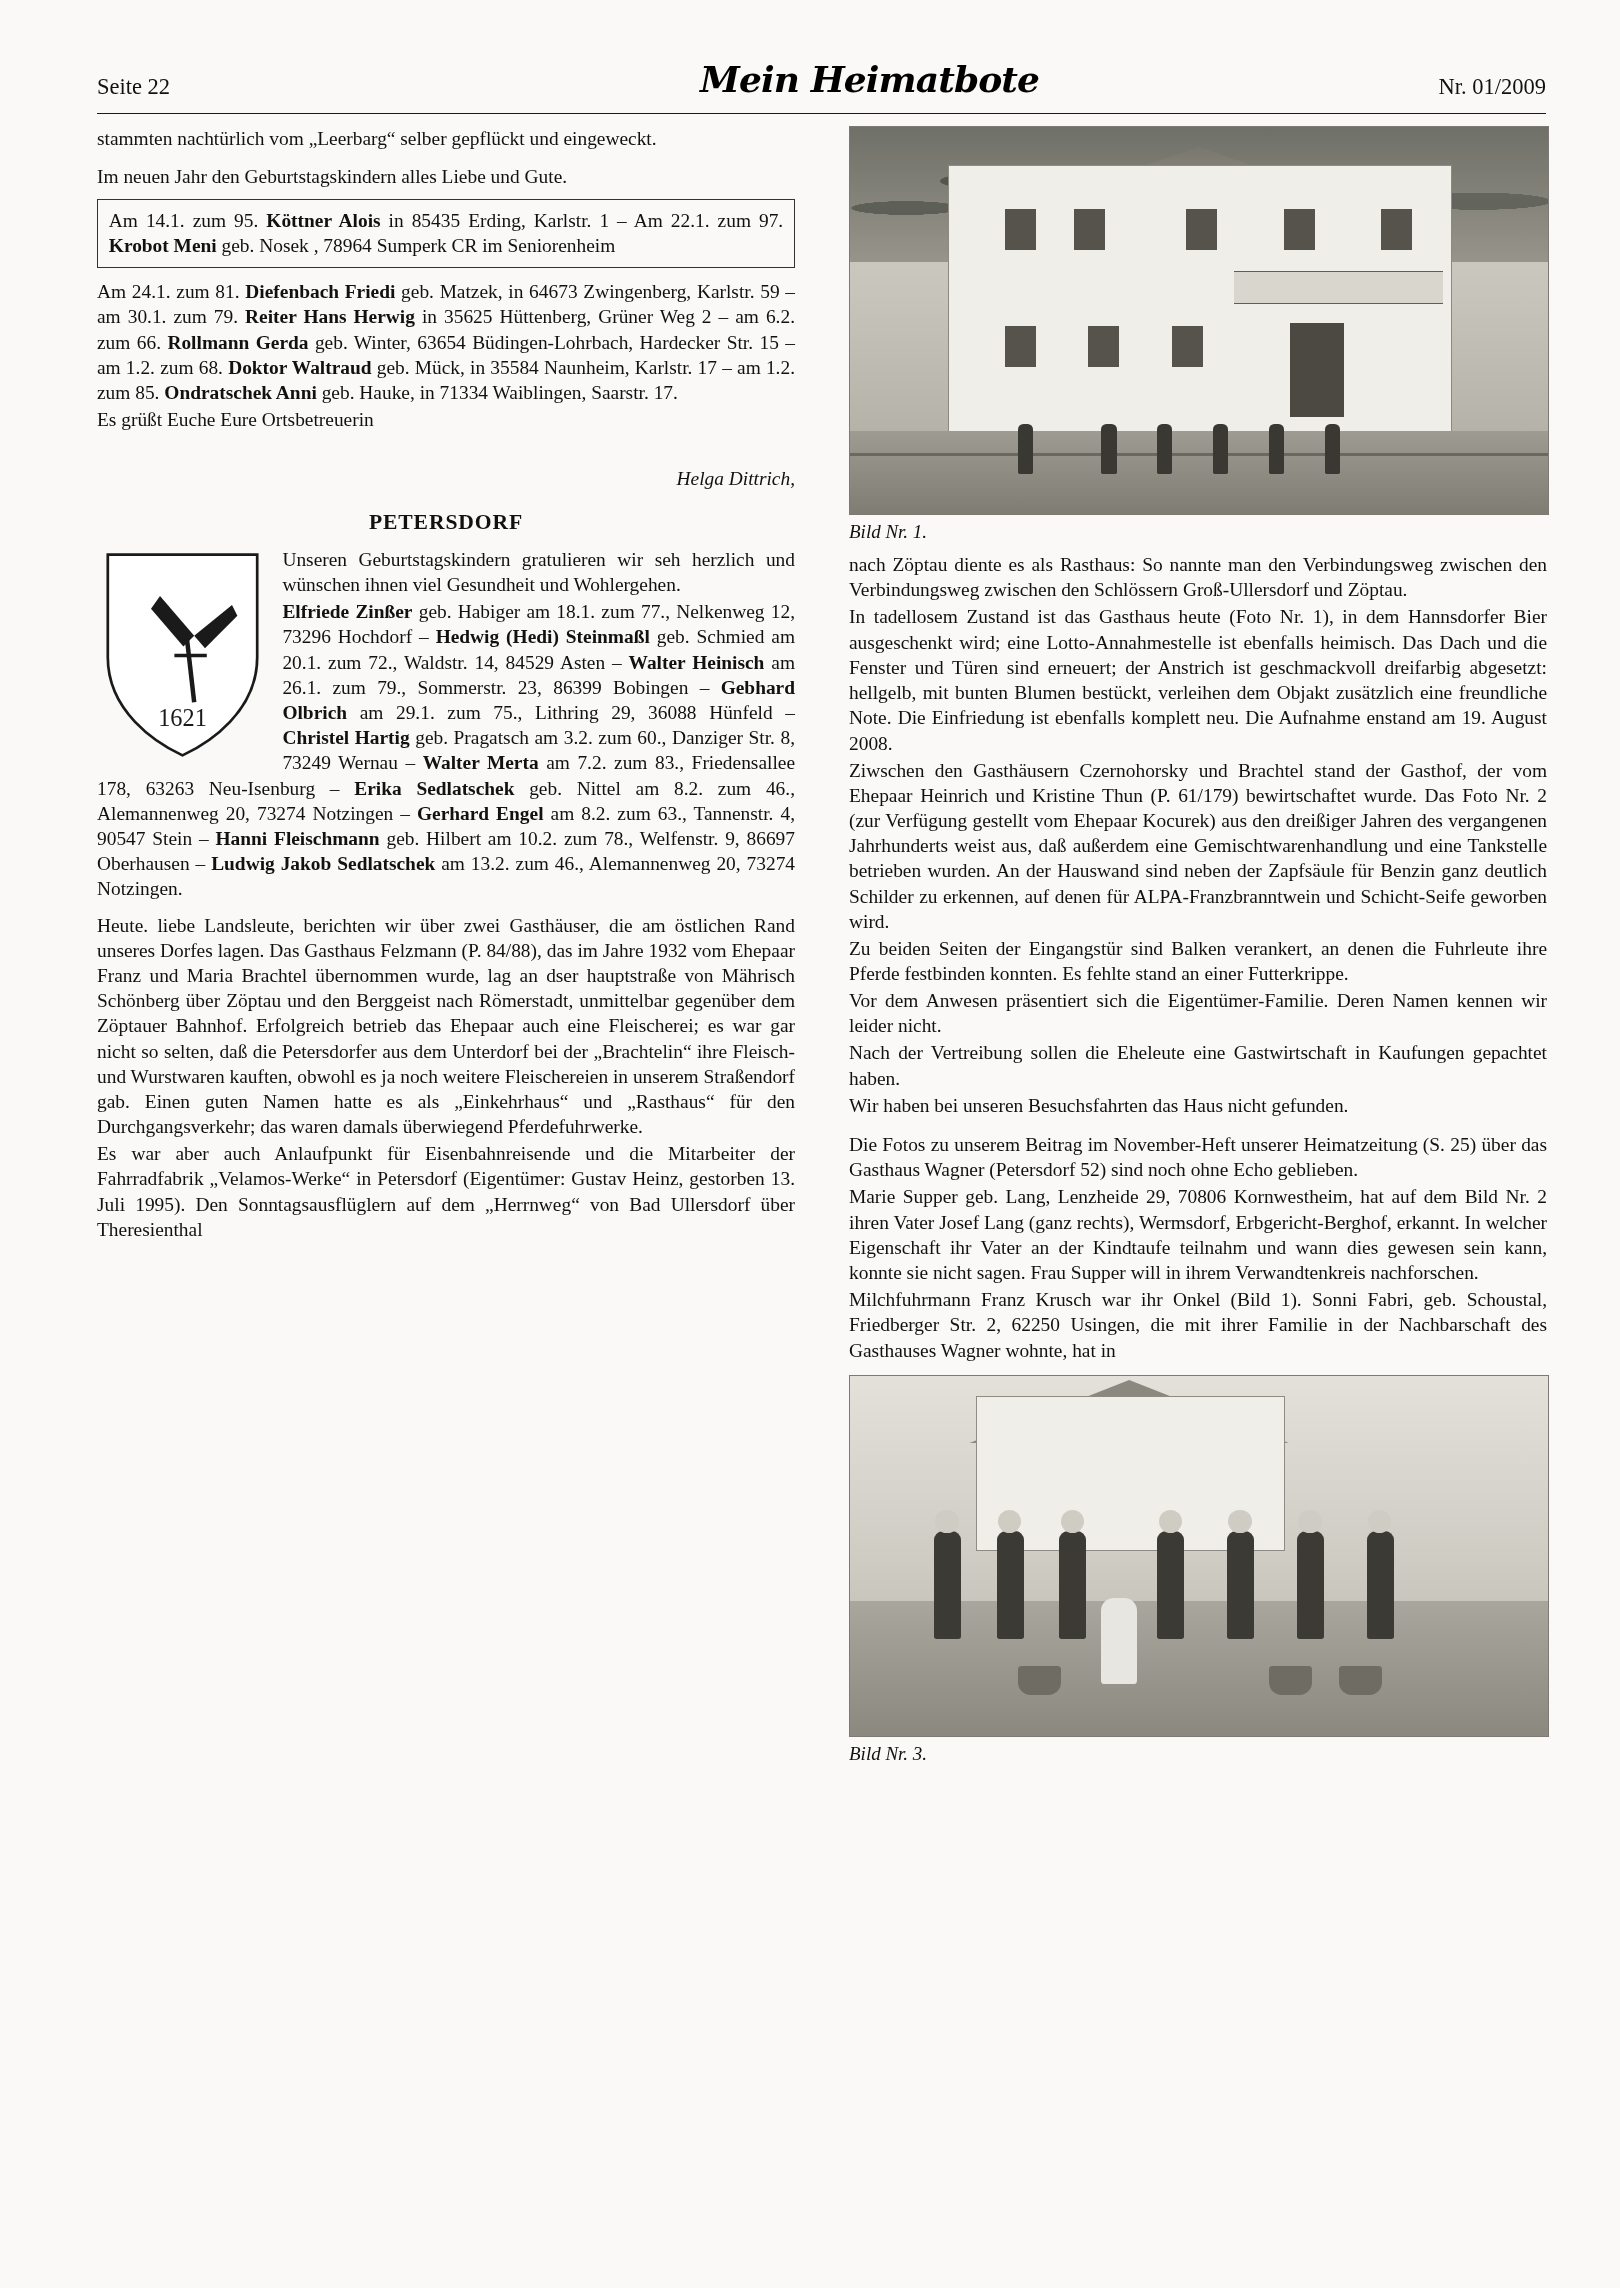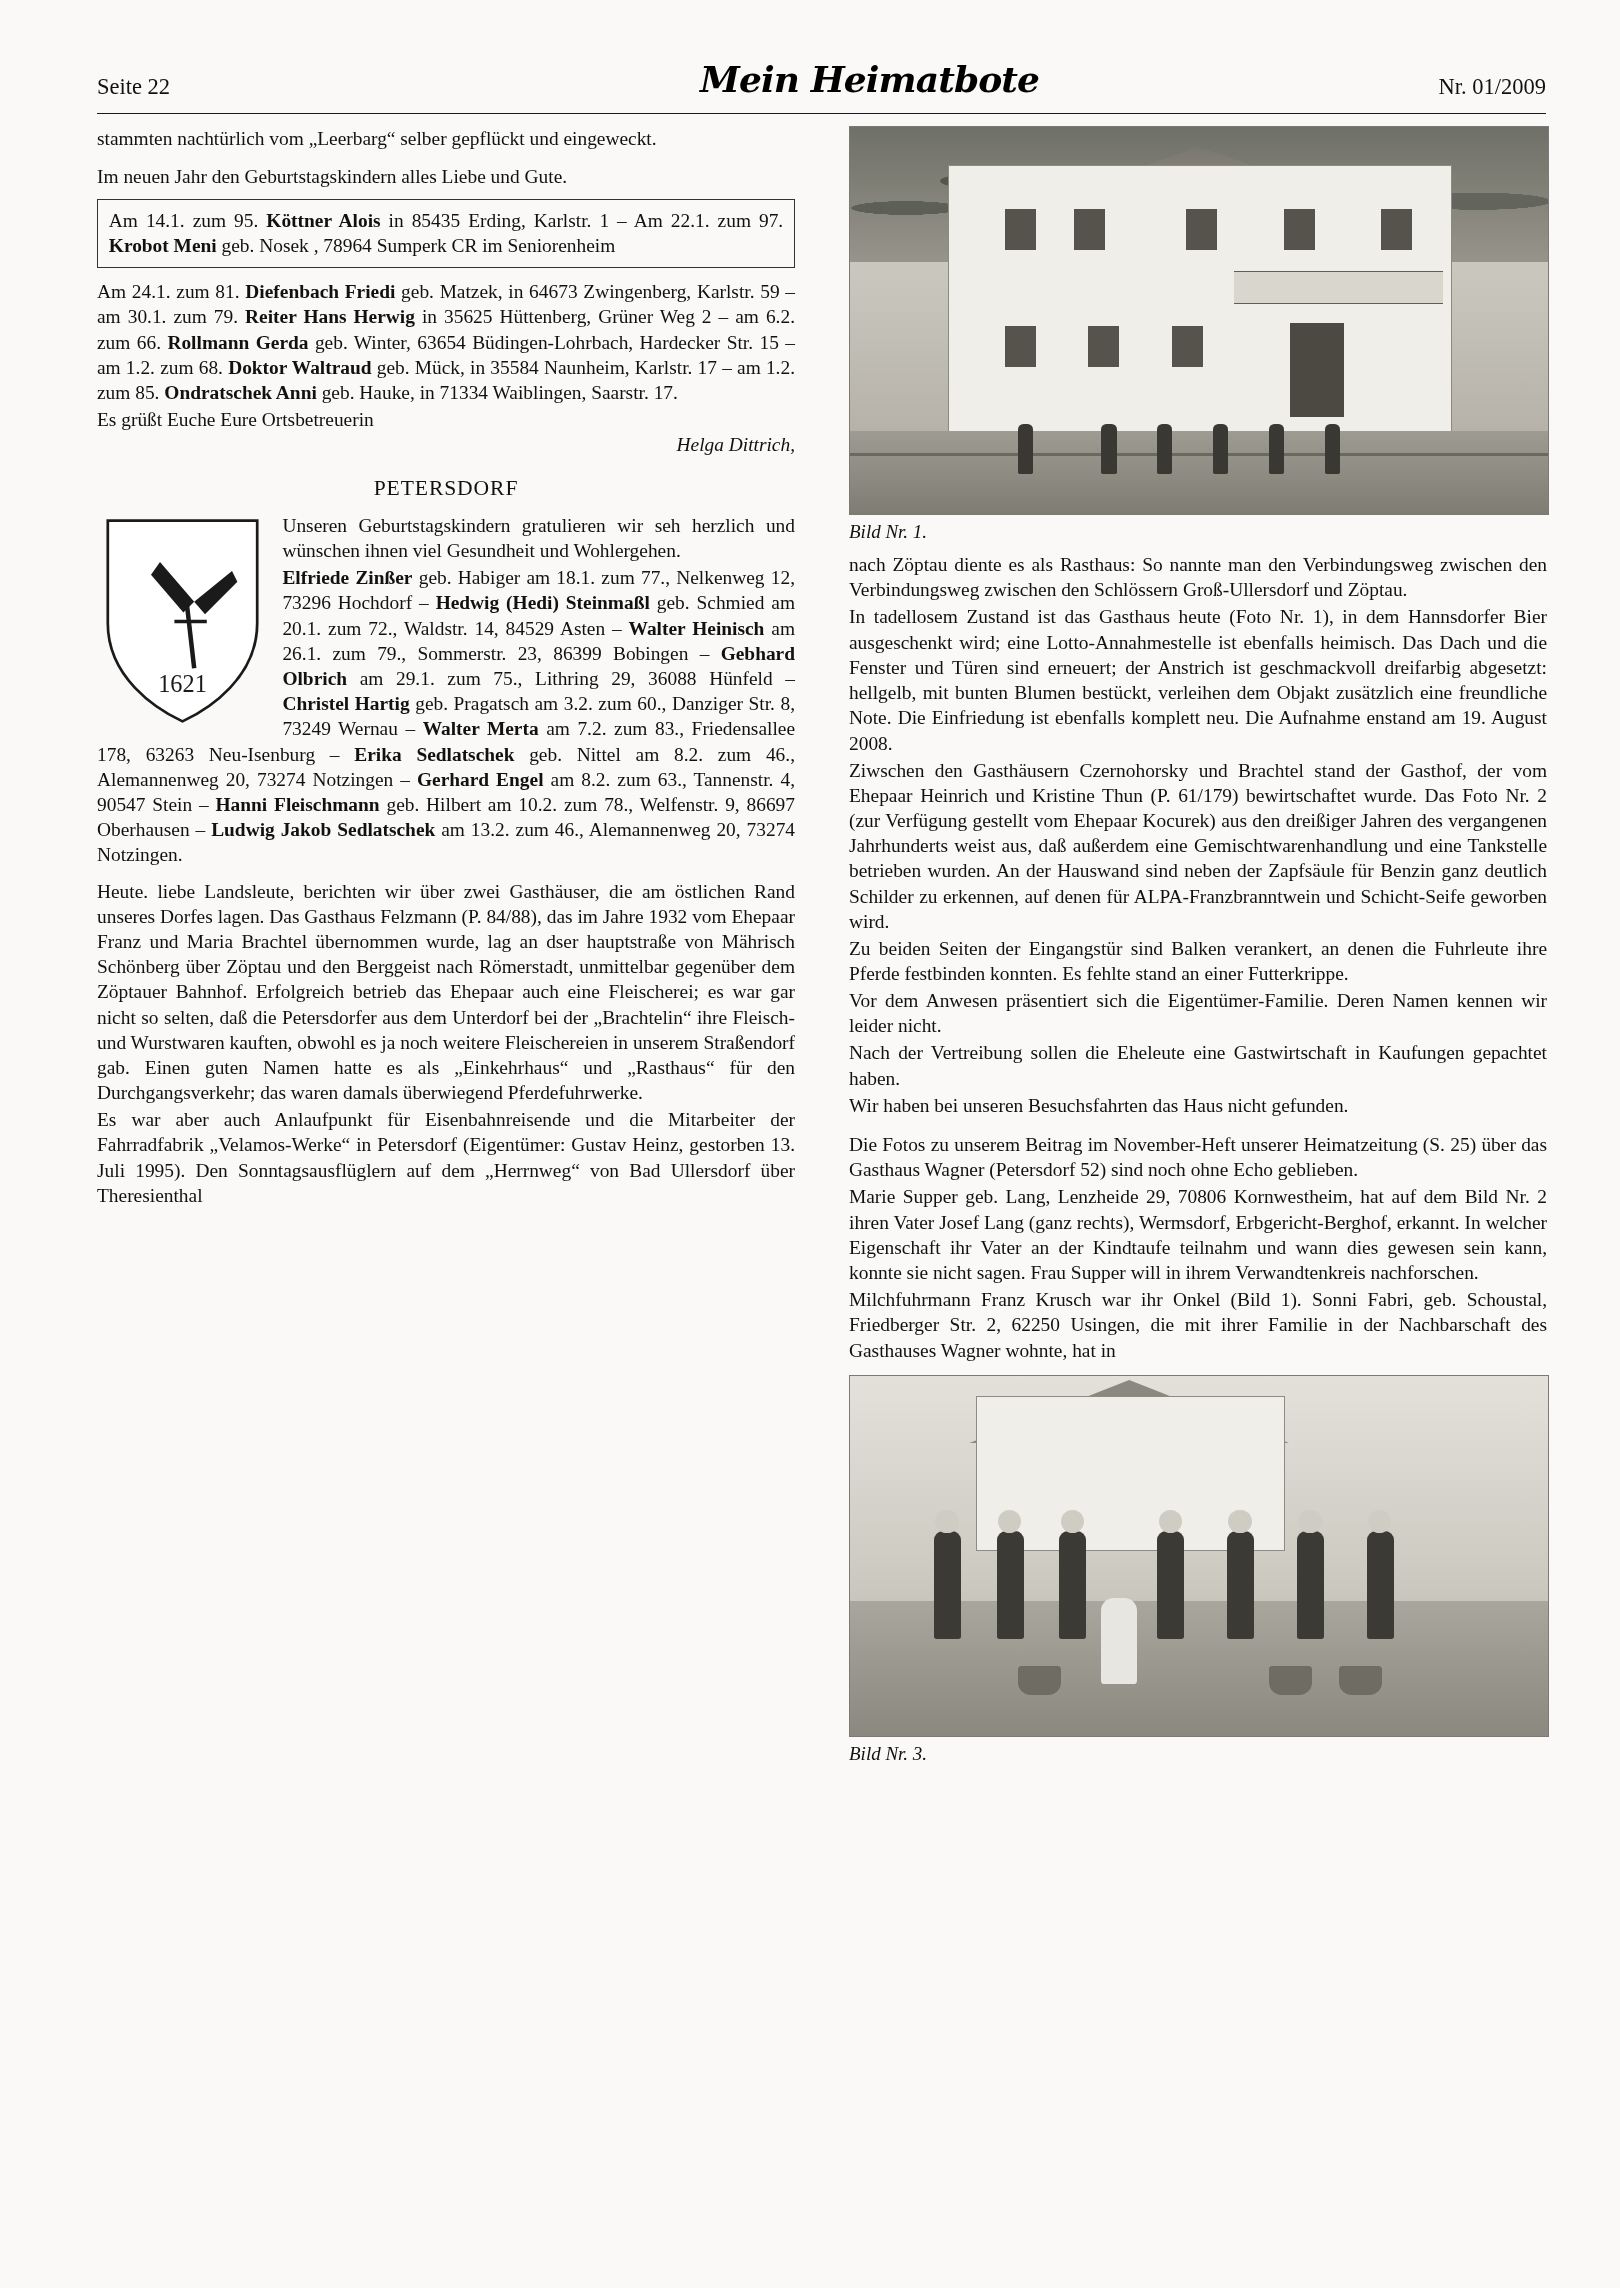--- a/index.html
+++ b/index.html
@@ -98,25 +98,25 @@
     font-size: 19.4px;
     line-height: 1.30;
   }
 
   .sig {
     text-align: right;
     font-style: italic;
     font-size: 19.4px;
     line-height: 1.32;
   }
-  .sig-line { display: block; }
+  .sig-line { display: block; margin-top: 34px; }
 
   .heading {
     text-align: center;
-    font-weight: normal;
+    font-weight: bold;
     font-size: 21.6px;
     letter-spacing: 0.9px;
     margin: 16px 0 10.8px 0;
   }
 
   
   .crest-wrap {
     position: relative;
     min-height: 225px;
   }

